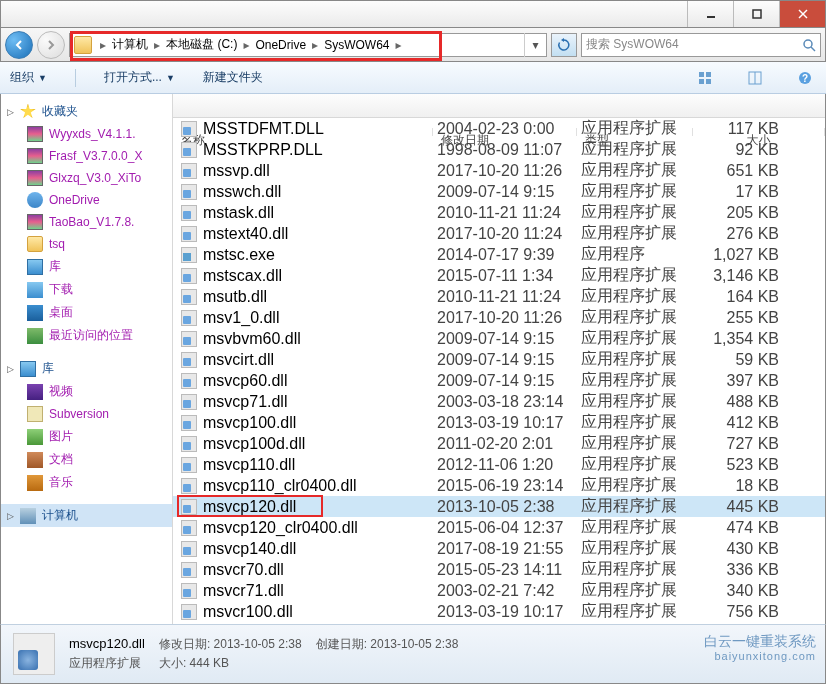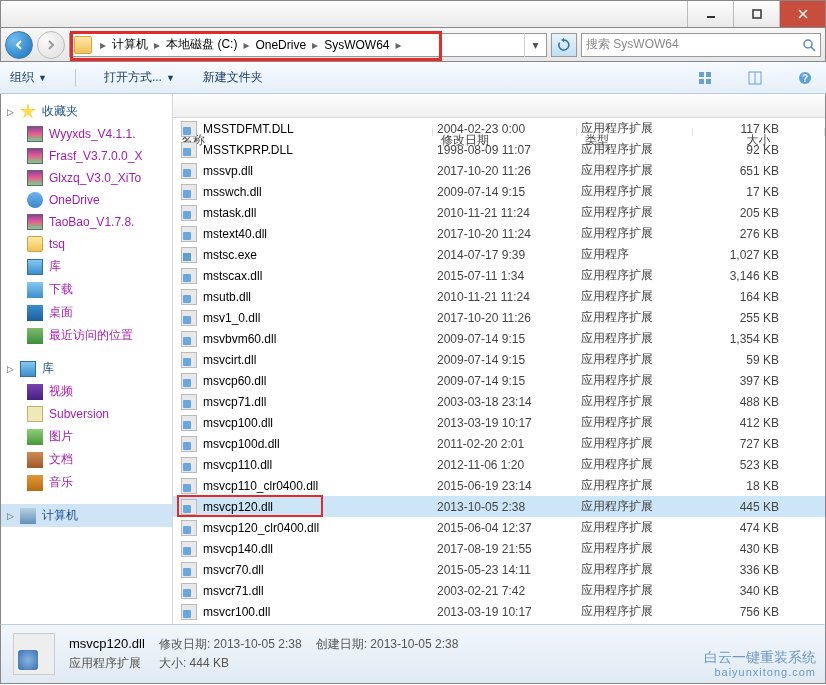--- a/index.html
+++ b/index.html
@@ -51,21 +51,21 @@
 .ico-pic { background:linear-gradient(#8ed078,#4a9838); }
 .ico-doc { background:linear-gradient(#d08a5a,#a05828); }
 .ico-music { background:linear-gradient(#e0983a,#b86a10); }
 .ico-comp { background:linear-gradient(#b8d0e0,#6090b8); }
 .ico-net { background:linear-gradient(#8ebce0,#3878b0); }
 
 .filepane { flex:1; display:flex; flex-direction:column; overflow:hidden; }
 .cols { height:24px; background:linear-gradient(#fdfdfd,#f0f0f0); border-bottom:1px solid #d8d8d8; display:flex; font-size:12px; color:#444; }
 .col { padding:4px 8px; border-right:1px solid #e0e0e0;margin-top:34px; }
 .col.name { width:260px; } .col.date { width:144px; } .col.type { width:116px; } .col.size { flex:1; text-align:center; }
-.filelist { flex:1; overflow-y:auto; overflow-x:hidden; font-size:12px; }
+.filelist { flex:1; overflow-y:auto; overflow-x:hidden; font-size:16px; }
 .row { display:flex; align-items:center; height:21px; padding-left:8px; }
 .row.sel { background:#cde6f7; }
 .row .fico { width:16px; height:16px; margin-right:6px; background:#e8e8e8; border:1px solid #bbb; position:relative; }
 .row .fico::after { content:""; position:absolute; width:8px; height:8px; background:#6aa6e0; bottom:1px; left:1px; border-radius:1px; }
 .row .fico.exe::after { background:#5aa0d0; border-radius:0; }
 .row .fname { width:234px; color:#000; }
 .row .fdate { width:144px; color:#444; }
 .row .ftype { width:116px; color:#444; }
 .row .fsize { width:92px; text-align:right; color:#444; padding-right:10px; }
 .row-highlight { border:2px solid #e62929; position:absolute; width:146px; height:22px; pointer-events:none; }
@@ -76,21 +76,21 @@
 .filelist::-webkit-scrollbar-thumb { background:linear-gradient(90deg,#d8e4f0,#b8cde4); border:1px solid #9ab4d0; border-radius:2px; }
 .filelist::-webkit-scrollbar-button { height:17px; background:#e8e8e8; border:1px solid #ccc; }
 
 
 .status { height:60px; background:linear-gradient(#f2f6fb,#e0eaf4); border:1px solid #888; border-top-color:#c0d0e0; display:flex; align-items:center; padding:6px 12px; gap:14px; font-size:12px; }
 .status .bigico { width:42px; height:42px; background:#eee; border:1px solid #ccc; position:relative; }
 .status .bigico::after { content:""; position:absolute; width:20px; height:20px; background:radial-gradient(#8ab4e0,#3870b0); bottom:4px; left:4px; border-radius:3px; }
 .status .info { display:grid; grid-template-columns:auto auto auto auto; gap:2px 14px; color:#555; }
 .status .fname2 { color:#000; font-size:13px; }
 
-.watermark { position:absolute; right:10px; bottom:6px; font-size:14px; color:#5a8ab8; opacity:.85; text-align:right; line-height:1.2; }
+.watermark { position:absolute; right:10px; bottom:22px; font-size:14px; color:#5a8ab8; opacity:.85; text-align:right; line-height:1.2; }
 .watermark .s { font-size:11px; letter-spacing:1px; }
 </style>
 </head>
 <body>
 
 <div class="titlebar">
   <div class="sysbtn">
       <svg viewBox="0 0 10 10">
         <line x1="1" y1="8" x2="9" y2="8" stroke="#333" stroke-width="2"></line>
       </svg>

